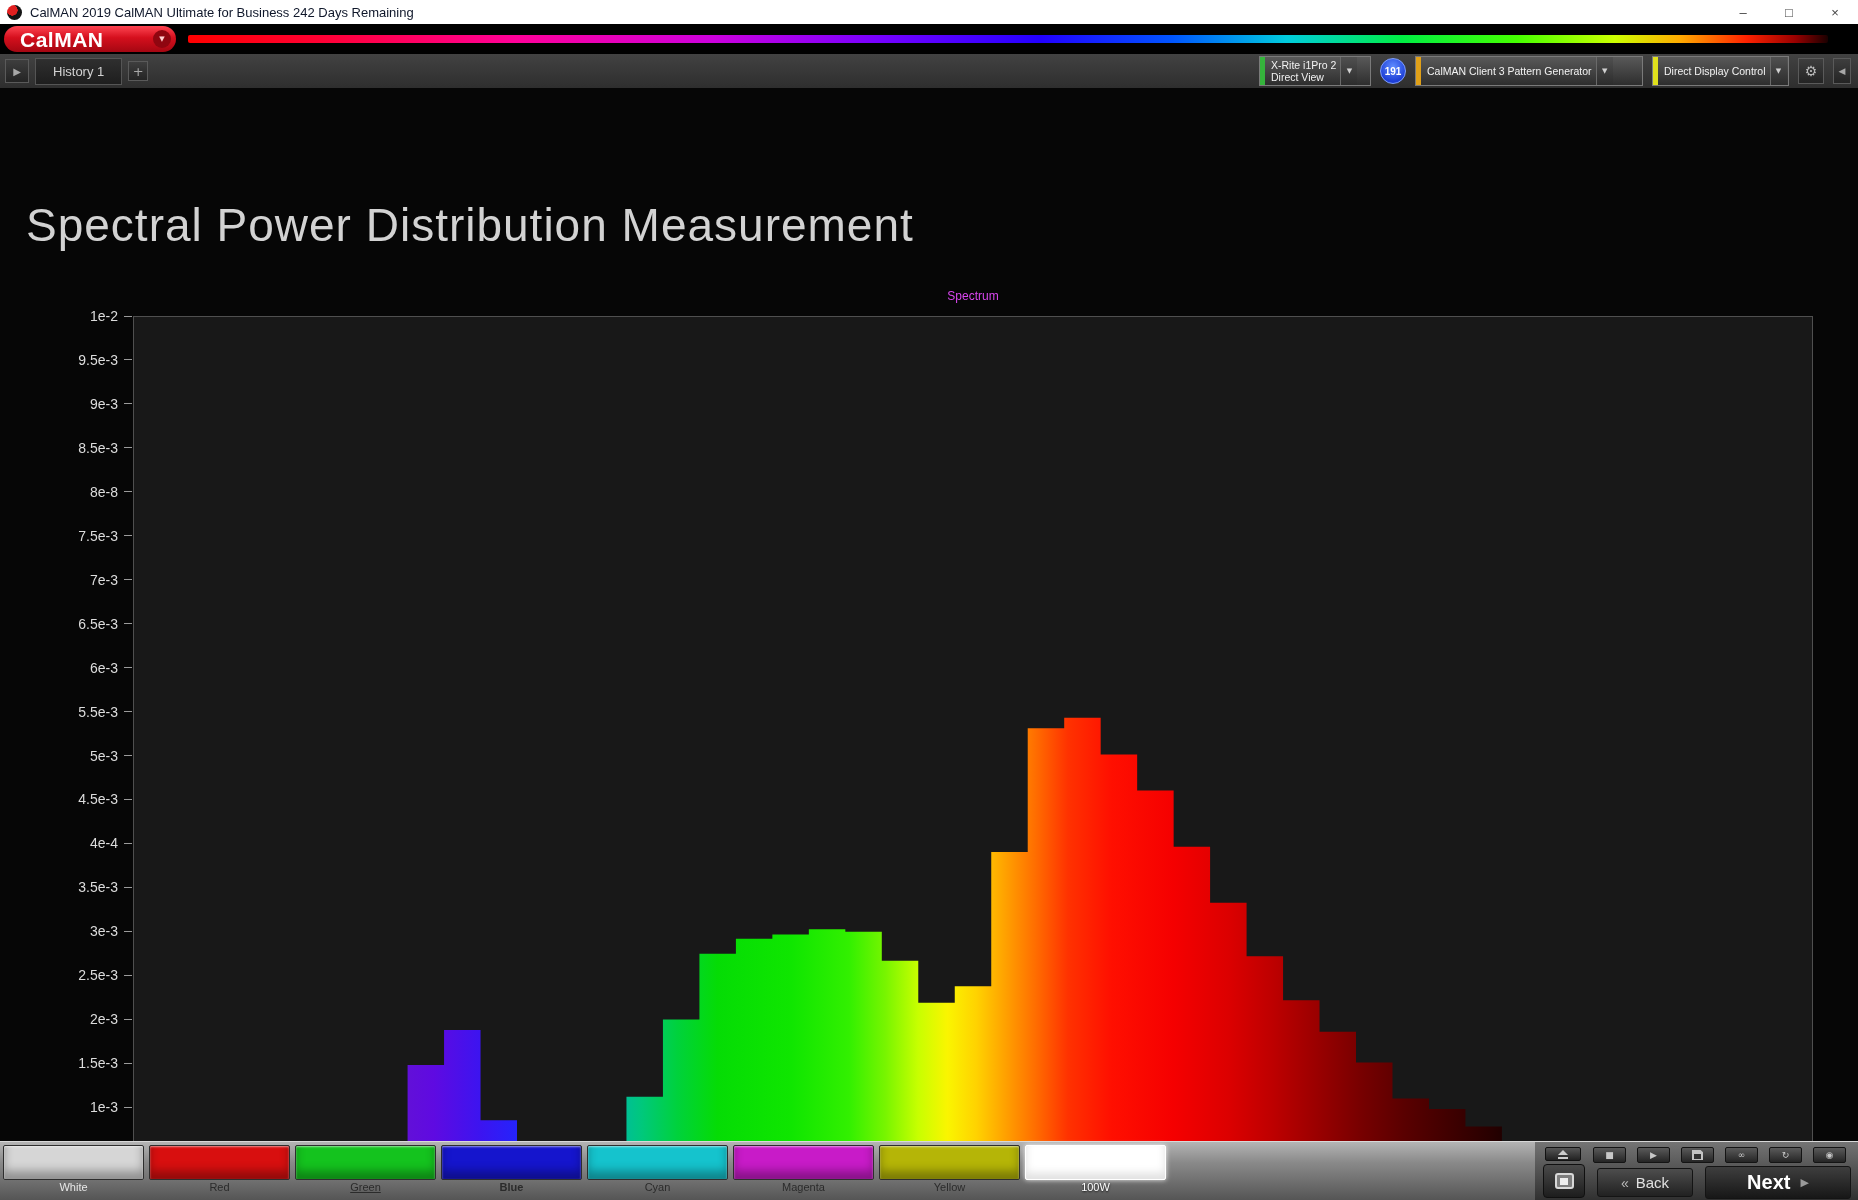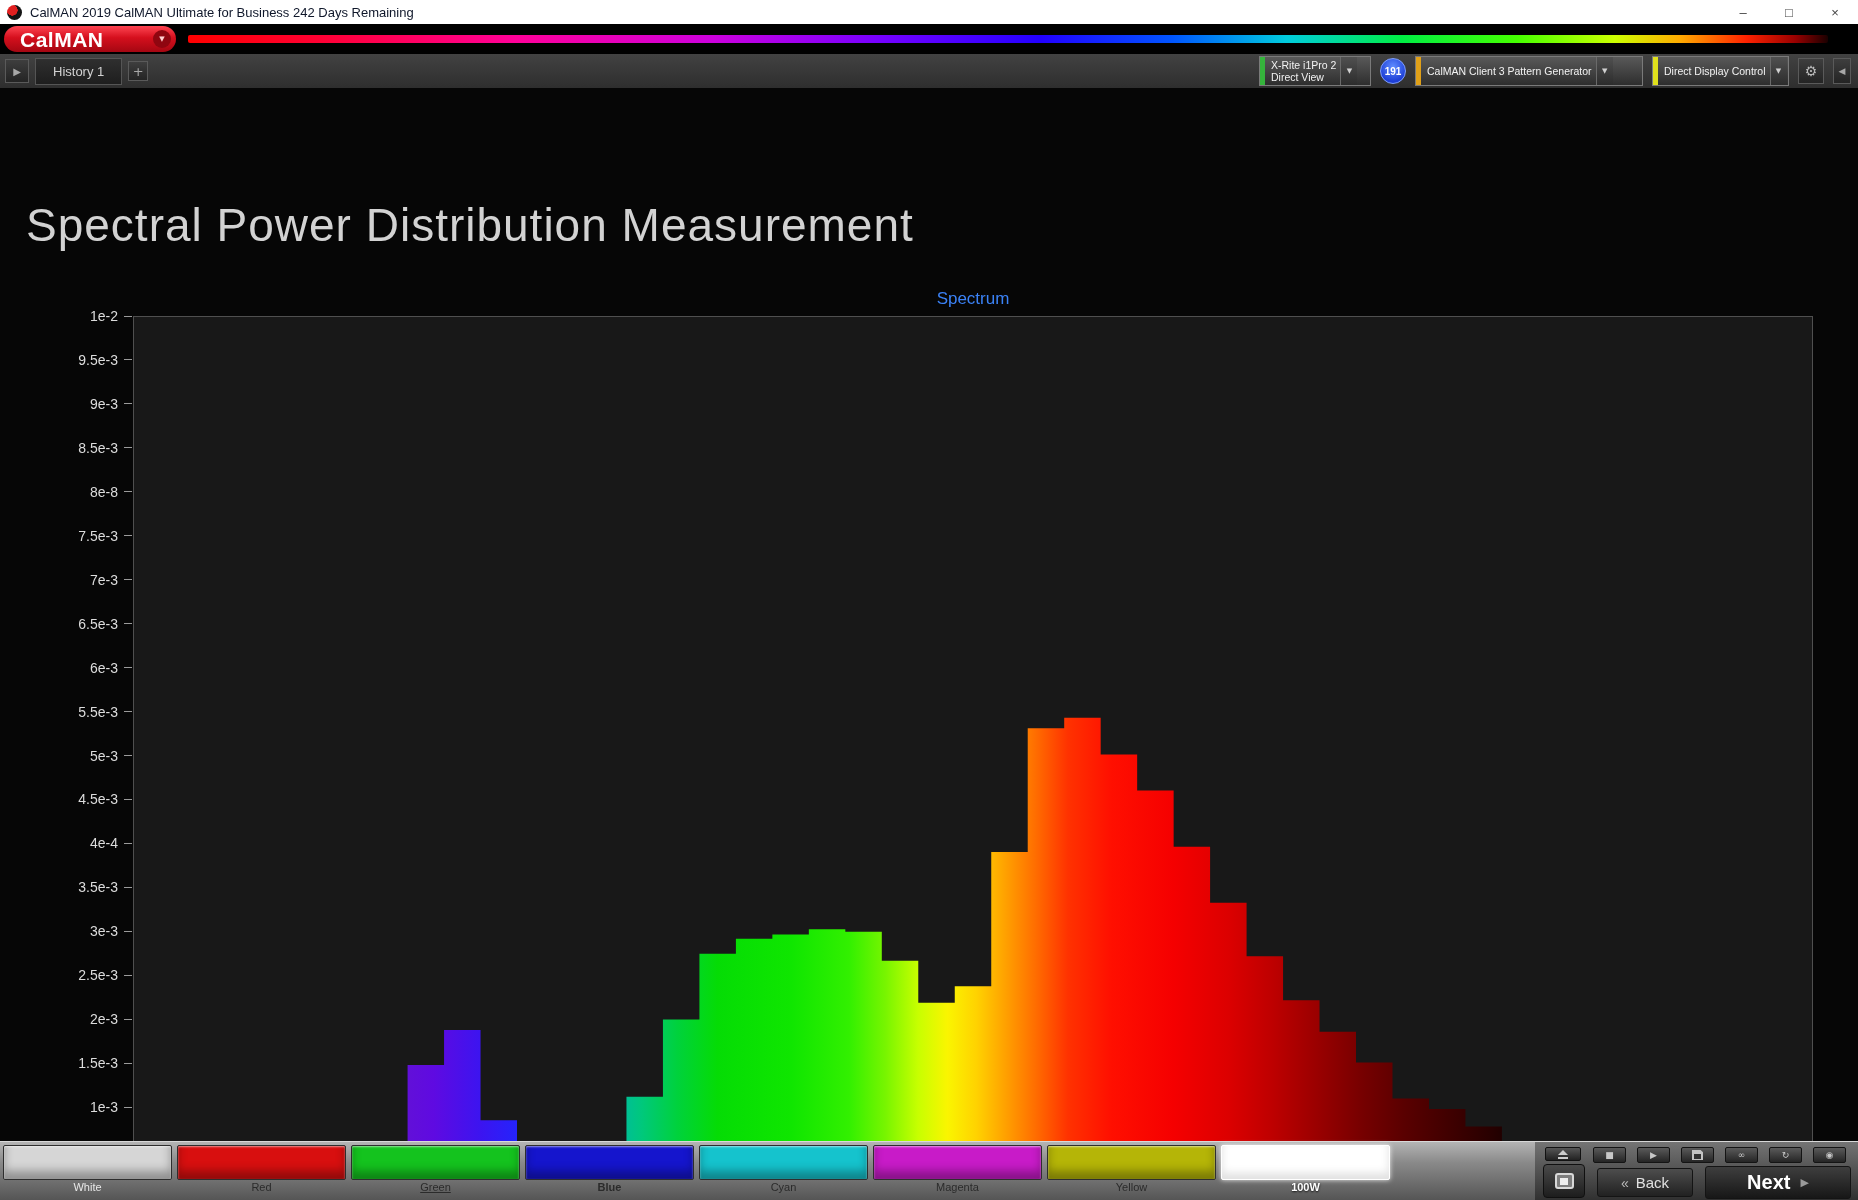--- a/index.html
+++ b/index.html
@@ -53,45 +53,45 @@
     background:radial-gradient(circle at 50% 32%, #5f8cff, #1d3ed6 72%); font-size:10px; font-weight:bold;
     display:flex; align-items:center; justify-content:center; }
   .gear { width:26px; height:26px; font-size:14px; color:#bcbcbc; }
   .collapse { width:18px; height:26px; font-size:9px; }
 
   
   .main { position:absolute; top:88px; left:0; width:100%; height:1053px; background:#060606; }
   .page-title { position:absolute; left:26px; top:110px; margin:0; font-size:46px; font-weight:300;
     color:#d2d2d2; letter-spacing:1px; }
   .chart-title { position:absolute; left:133px; top:201px; width:1680px; text-align:center;
-    color:#3b82f6; font-size:17px; }
+    color:#d946ef; font-size:12px; }
   .plot { position:absolute; left:133px; top:228px; width:1680px; height:879px;
     background:#181818; border:1px solid #4f4f4f; }
   .spectrum-fill { position:absolute; inset:0; }
 
   .y-axis { position:absolute; left:0; top:228px; width:133px; height:879px; }
   .ytick { position:absolute; right:0; width:100%; height:0; }
   .ylab { position:absolute; right:15px; top:0; transform:translateY(-50%); color:#dcdcdc; font-size:14px; white-space:nowrap; }
   .ymark { position:absolute; right:1px; top:-0.5px; width:8px; height:1px; background:#9a9a9a; }
 
   .x-axis { position:absolute; left:133px; top:1108px; width:1680px; height:28px; }
   .xtick { position:absolute; top:0; width:44px; text-align:center; transform:translateX(-50%); }
   .xmark { position:absolute; left:50%; top:-1px; width:1px; height:5px; background:#9a9a9a; }
   .xlab { display:block; padding-top:6px; color:#dcdcdc; font-size:14px; }
 
   
   .bottombar { position:absolute; top:1141px; left:0; width:100%; height:59px;
     background:linear-gradient(180deg,#b4b4b4,#8a8a8a 35%,#555555); border-top:1px solid #d8d8d8; }
   .patches { position:absolute; left:3px; top:3px; display:flex; gap:5px; }
-  .patch { width:169px; background:transparent; border:none; padding:0; }
+  .patch { width:141px; background:transparent; border:none; padding:0; }
   .swatch { display:block; height:35px; border:1px solid #2e2e2e; border-radius:2px;
     box-shadow: inset 0 1px 2px rgba(255,255,255,.55), inset 0 -8px 10px rgba(0,0,0,.32); }
   .patch.selected .swatch { border:1px solid #fff; box-shadow:0 0 5px rgba(255,255,255,.85), inset 0 -6px 8px rgba(0,0,0,.12); }
   .plabel { display:block; text-align:center; font-size:11px; margin-top:2px; line-height:1; }
-  .patch.selected .plabel { font-weight:bold; text-shadow:0 1px 2px rgba(0,0,0,.8); }
+  .patch.selected .plabel { font-weight:normal; text-shadow:0 1px 2px rgba(0,0,0,.8); }
 
   .transport { position:absolute; right:0; top:0; width:323px; height:59px;
     background:linear-gradient(180deg,#747474,#2f2f2f); }
   .eject-btn { position:absolute; left:10px; top:5px; width:36px; height:14px;
     background:linear-gradient(180deg,#565656,#222); border:1px solid #121212; border-radius:2px;
     display:flex; align-items:center; justify-content:center; }
   .eject-icon { position:relative; width:0; height:0; top:-2px;
     border-left:5px solid transparent; border-right:5px solid transparent; border-bottom:5px solid #ccc; }
   .eject-icon::after { content:''; position:absolute; left:-5px; top:7px; width:10px; height:2px; background:#ccc; }
   .pattern-btn { position:absolute; left:8px; top:22px; width:42px; height:34px;

